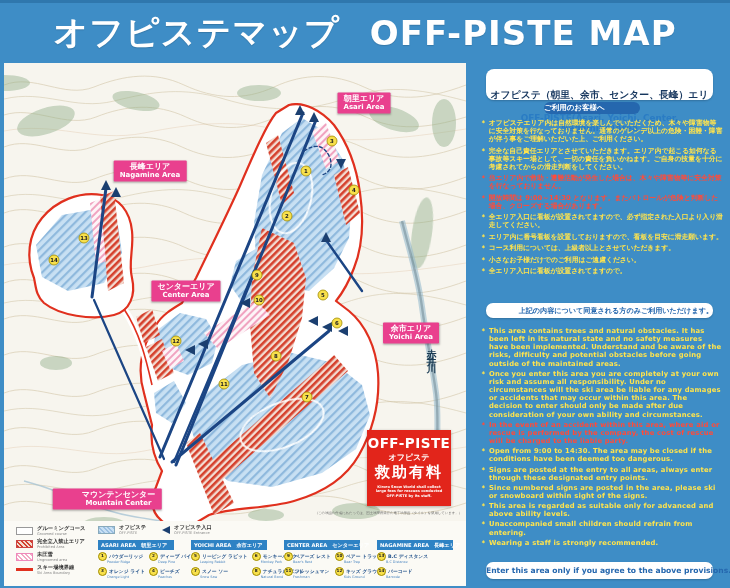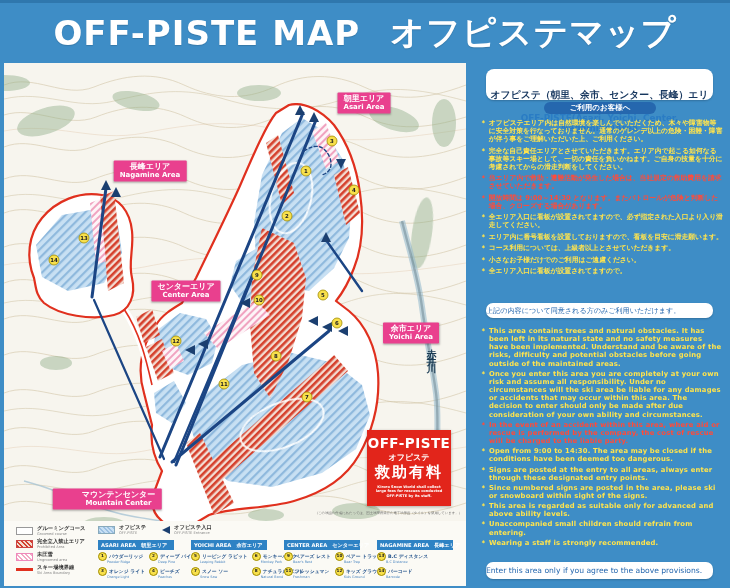--- a/index.html
+++ b/index.html
@@ -42,40 +42,40 @@
   .at-item{line-height:1.05;}
   .at-line{display:flex;align-items:center;gap:2px;}
   .num-dot{width:7px;height:7px;border-radius:50%;background:#f8e04b;border:.6px solid #a08c00;color:#222;font-size:4.2px;font-weight:bold;display:flex;align-items:center;justify-content:center;flex:none;}
   .at-ja{font-size:4.8px;font-weight:bold;color:#1d4e89;white-space:nowrap;}
   .at-en{font-size:3.4px;color:#4a86c0;margin-left:9px;white-space:nowrap;}
   
   .info-panel{position:absolute;left:466px;top:62px;width:264px;height:526px;}
   .title-box{position:absolute;left:20px;top:7px;width:227px;height:31px;background:#fff;border-radius:8px;text-align:center;padding-top:20px;box-sizing:border-box;box-shadow:0 1px 2px rgba(0,0,0,.2);}
   .t-ja{font-size:9.8px;font-weight:bold;color:#16365e;line-height:1.2;}
   .t-en{font-size:8.8px;font-weight:bold;color:#2a7cc4;line-height:1.2;}
-  .subtitle-bar{position:absolute;left:78px;top:40px;width:112px;height:12px;background:#2567ae;border-radius:6px;color:#fff;font-size:7.5px;font-weight:bold;text-align:center;line-height:12px;}
+  .subtitle-bar{position:absolute;left:78px;top:40px;width:96px;height:12px;background:#2567ae;border-radius:6px;color:#fff;font-size:7.5px;font-weight:bold;text-align:left;line-height:12px;}
   .bullets{position:absolute;left:14px;width:243px;}
   #ja-bullets{top:57px;}
   #en-bullets{top:265px;}
   .bullet{display:flex;font-size:6.8px;font-weight:bold;line-height:1.2;margin-bottom:3.2px;color:#ffe44d;text-align:left;}
   #en-bullets .bullet{margin-bottom:2px;letter-spacing:.2px;}
   .bullet.red{color:#ff4b3a;}
   .bullet .star{margin-right:2px;flex:none;}
-  .agree-bar{position:absolute;left:20px;width:227px;height:15px;background:#fff;border-radius:7px;color:#2567ae;font-weight:normal;font-size:7.1px;text-align:left;line-height:15px;white-space:nowrap;box-shadow:0 1px 2px rgba(0,0,0,.2);}
+  .agree-bar{position:absolute;left:20px;width:227px;height:15px;background:#fff;border-radius:7px;color:#2567ae;font-weight:bold;font-size:7.1px;text-align:right;line-height:15px;white-space:nowrap;box-shadow:0 1px 2px rgba(0,0,0,.2);}
   .agree-ja{top:241px;}
   .agree-en{top:500px;height:17px;line-height:17px;font-size:7.6px;}
 </style>
 </head>
 <body>
 
 <div class="page">
   <div class="topstrip"></div>
   <header>
+    <span>オフピステマップ</span>
     <span>OFF-PISTE MAP</span>
-    <span>オフピステマップ</span>
   </header>
 
   <div class="map-panel">
     <svg width="462" height="458" viewBox="0 0 462 458">
       <defs>
         <pattern id="bluehatch" width="6" height="6" patternUnits="userSpaceOnUse" patternTransform="rotate(45)">
           <rect width="6" height="6" fill="#c8e0f3"></rect>
             <rect width="2.2" height="6" fill="#8fb9dd"></rect>
         </pattern>
         <pattern id="redhatch" width="5" height="5" patternUnits="userSpaceOnUse" patternTransform="rotate(45)">
@@ -461,21 +461,21 @@
         <div class="bullet ">
           <span class="star">＊</span>
           <span class="txt">オフピステエリア内は自然環境を楽しんでいただくため、木々や障害物等に安全対策を行なっておりません。通常のゲレンデ以上の危険・困難・障害が伴う事をご理解いただいた上、ご利用ください。</span>
         </div>
         <div class="bullet ">
           <span class="star">＊</span>
           <span class="txt">完全な自己責任エリアとさせていただきます。エリア内で起こる如何なる事故等スキー場として、一切の責任を負いかねます。ご自身の技量を十分に考慮されてからの滑走判断をしてください。</span>
         </div>
         <div class="bullet red">
           <span class="star">＊</span>
-          <span class="txt">当エリア内で救助・遭難活動が発生した場合は、当社規定の救助費用を請求させていただきます。</span>
+          <span class="txt">当エリア内で救助・遭難活動が発生した場合は、木々や障害物等に安全対策を行なっておりません。</span>
         </div>
         <div class="bullet red">
           <span class="star">＊</span>
           <span class="txt">開放時間は 9:00～14:30 となります。またパトロールが危険と判断した場合、クローズする場合があります。</span>
         </div>
         <div class="bullet ">
           <span class="star">＊</span>
           <span class="txt">全エリア入口に看板が設置されてますので、必ず指定された入口より入り滑走してください。</span>
         </div>
         <div class="bullet ">

